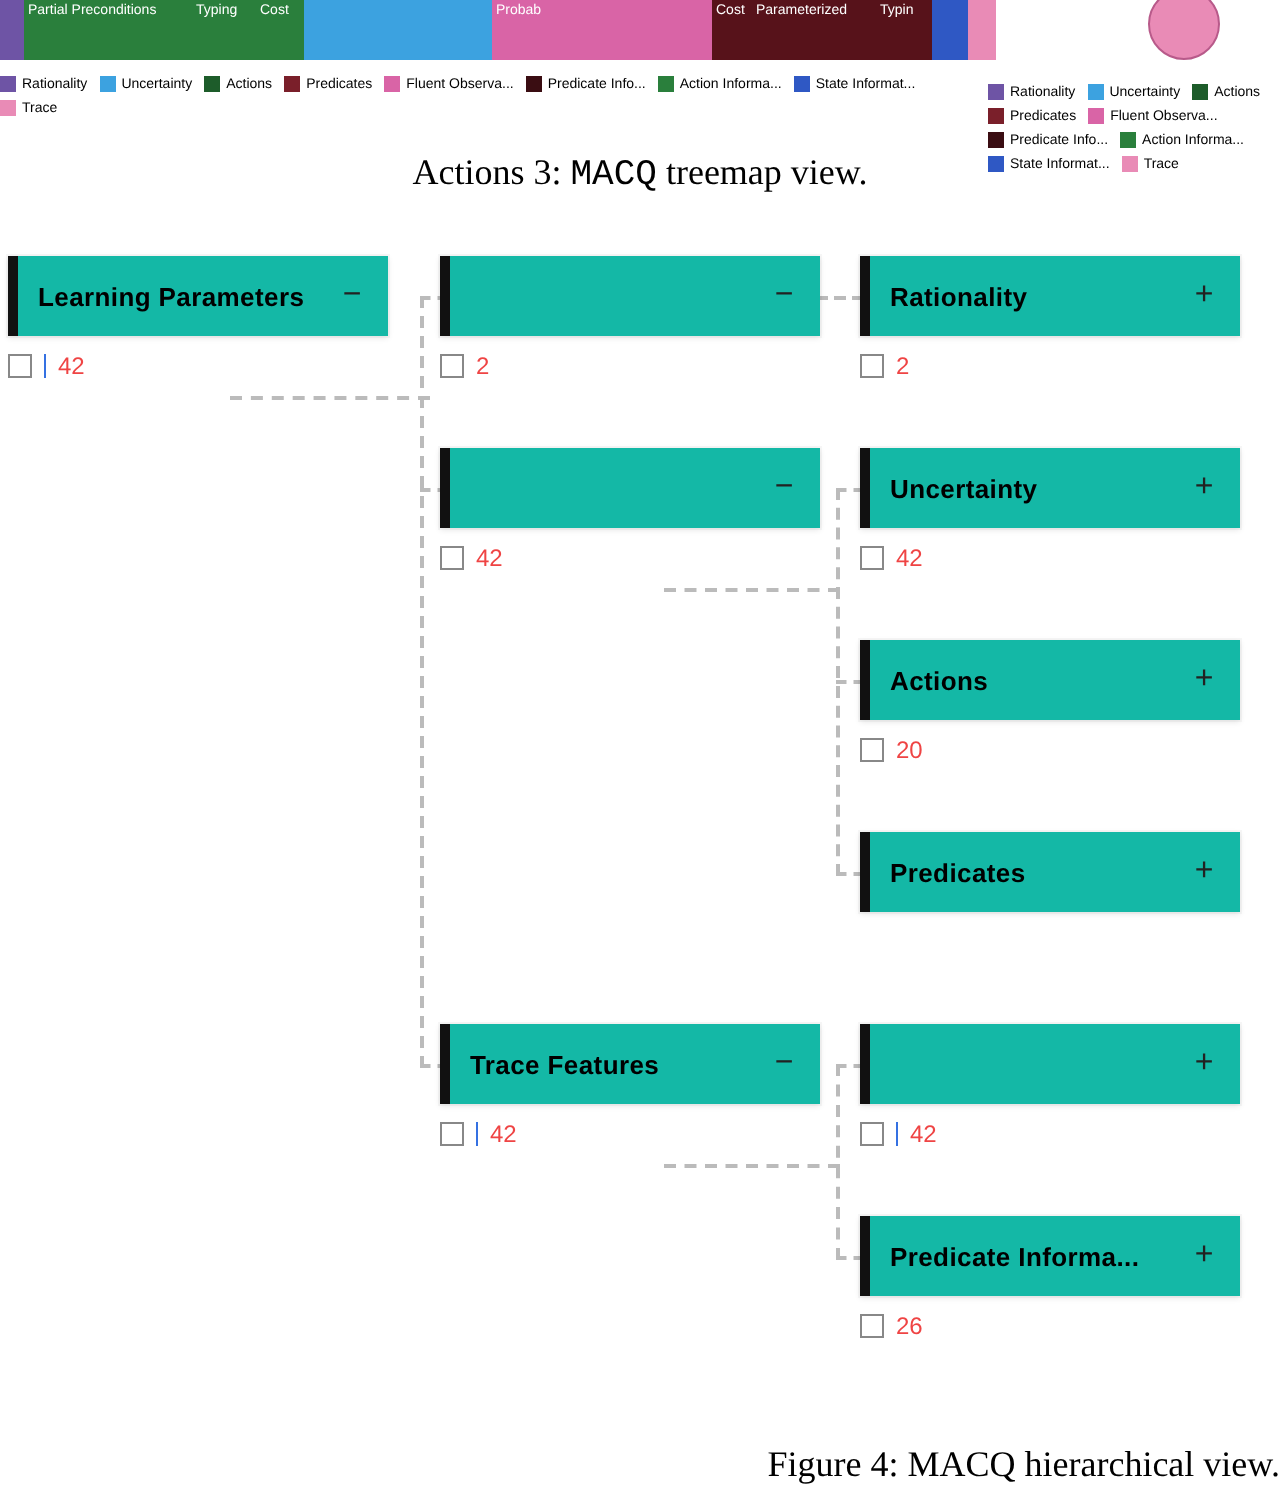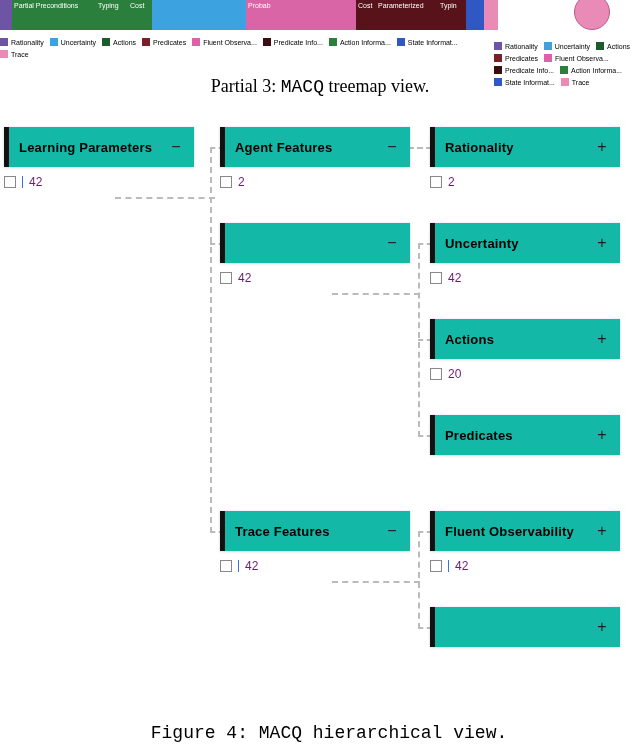--- a/index.html
+++ b/index.html
@@ -52,22 +52,22 @@
     width: 140px;
   }
   .caption {
     text-align: center;
     font-family: Georgia, "Times New Roman", serif;
     font-size: 18px;
     margin-top: 18px;
   }
   .caption .mono { font-family: "Courier New", monospace; }
   .caption2 {
-    text-align: center;
-    font-family: Liberation Mono, monospace;
+    text-align: right;
+    font-family: Liberation Serif, serif;
     font-size: 18px;
     position: absolute;
     bottom: 6px;
     left: 0;
     right: 0;
     margin-left: 18px;
   }
 
   
   .hier {
@@ -127,21 +127,21 @@
     height: 12px;
     border: 1px solid #888;
     display: inline-block;
   }
   .vlinemini {
     width: 1px;
     height: 12px;
     background: #3571e2;
     display: inline-block;
   }
-  .count { color: #701a75; }
+  .count { color: #ef4444; }
 
   
   .dash { position: absolute; border: 0 dashed #bbb; }
   .dash.h { border-top-width: 2px; border-top-style: dashed; height: 0; }
   .dash.v { border-left-width: 2px; border-left-style: dashed; width: 0; }
 
 </style>
 </head>
 <body>
 
@@ -233,21 +233,21 @@
         <span>State Informat...</span>
       </div>
       <div class="legend-item">
         <span class="swatch" style="background: rgb(233, 139, 182);"></span>
         <span>Trace</span>
       </div>
     </div>
 </div>
 
 <div class="caption">
-  <span>Partial 3: </span><span class="mono">MACQ</span><span> treemap view.</span>
+  <span>Actions 3: </span><span class="mono">MACQ</span><span> treemap view.</span>
 </div>
 
 <div class="hier">
 
   <div class="dash h" style="left:115px; top:70px; width:100px;"></div>
   <div class="dash v" style="left:210px; top:20px; height:386px;"></div>
   <div class="dash h" style="left:210px; top:20px; width:14px;"></div>
   <div class="dash h" style="left:210px; top:116px; width:14px;"></div>
   <div class="dash h" style="left:210px; top:404px; width:14px;"></div>
 
@@ -275,21 +275,20 @@
           <span class="chk"></span>
           <span class="vlinemini"></span>
           <span class="count">42</span>
         </div>
       </div>
     </div>
   <div class="col col1" id="col1">
       <div class="node" style="top: 0px;">
         <div class="node-header">
           <div class="node-bar"></div>
-          <div class="node-title">Agent Features</div>
           <div class="node-toggle">−</div>
         </div>
         <div class="node-meta">
           <span class="chk"></span>
           <span class="count">2</span>
         </div>
       </div>
       <div class="node" style="top: 96px;">
         <div class="node-header">
           <div class="node-bar"></div>
@@ -350,33 +349,37 @@
       <div class="node" style="top: 288px;">
         <div class="node-header">
           <div class="node-bar"></div>
           <div class="node-title">Predicates</div>
           <div class="node-toggle">+</div>
         </div>
       </div>
       <div class="node" style="top: 384px;">
         <div class="node-header">
           <div class="node-bar"></div>
-          <div class="node-title">Fluent Observability</div>
           <div class="node-toggle">+</div>
         </div>
         <div class="node-meta">
           <span class="chk"></span>
           <span class="vlinemini"></span>
           <span class="count">42</span>
         </div>
       </div>
       <div class="node" style="top: 480px;">
         <div class="node-header">
           <div class="node-bar"></div>
-          <div class="node-toggle">+</div>
+          <div class="node-title">Predicate Informa...</div>
+          <div class="node-toggle">+</div>
+        </div>
+        <div class="node-meta">
+          <span class="chk"></span>
+          <span class="count">26</span>
         </div>
       </div>
     </div>
 </div>
 
 <div class="caption2">
   <span>Figure 4: </span><span class="mono">MACQ</span><span> hierarchical view.</span>
 </div>
 
 </body></html>

